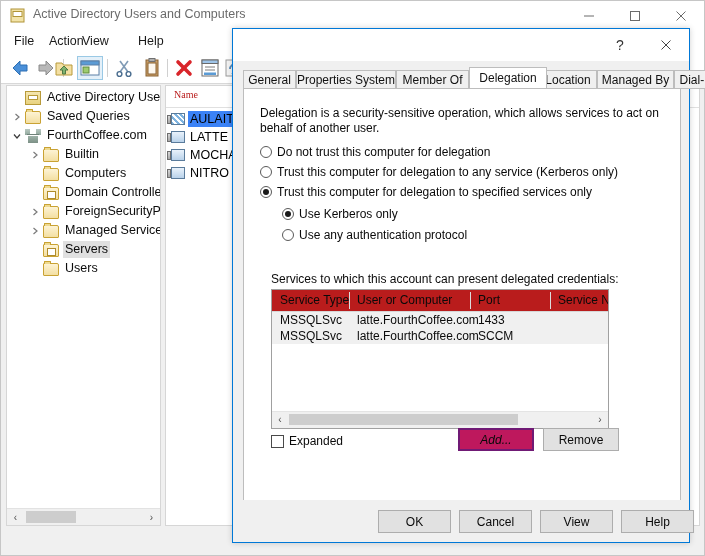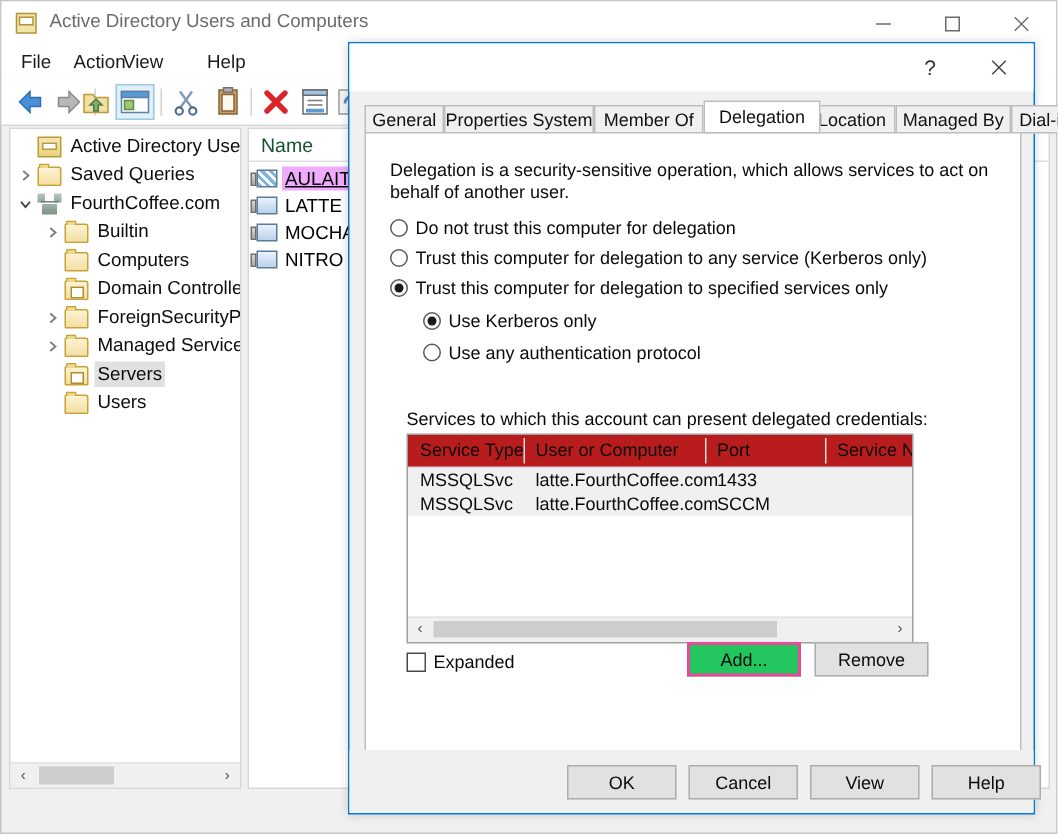--- a/index.html
+++ b/index.html
@@ -213,22 +213,23 @@
   #list-header {
     position: absolute;
     left: 0; top: 0;
     width: 533px; height: 21px;
     background: #ffffff;
     border-bottom: 1px solid #e0e0e0;
   }
   #list-header .col {
     position: absolute;
     top: 3px; left: 8px;
-    font-size: 13px;
-    color: #14532d;
+    font-size: 10px;
+    color: #b91c1c;
+    font-family: Liberation Serif, serif;
   }
   .list-row {
     position: absolute;
     left: 3px;
     height: 18px;
     display: flex;
     align-items: center;
     white-space: nowrap;
     font-size: 12.5px;
   }
@@ -253,21 +254,21 @@
     width:4px; height:9px;
     background: linear-gradient(#d8d8d8,#a8a8a8);
     border:1px solid #6e6e6e;
     box-sizing:border-box;
   }
   .mon.aulait {
     background:
       repeating-linear-gradient(45deg,#7fb4e0 0 2px,#ffffff 2px 4px);
   }
   .list-label { padding: 1px 2px; line-height: 14px; }
-  .list-row.selected .list-label { background: #f0abfc; text-decoration: underline; }
+  .list-row.selected .list-label { background: #3b82f6; }
 
   
   .hscroll {
     position: absolute;
     height: 17px;
     background: #f0f0f0;
     border-top: 1px solid #e2e2e2;
     box-sizing: border-box;
   }
   .hscroll .arrow {
@@ -467,22 +468,23 @@
     box-sizing: border-box;
     font-family: "Liberation Sans", sans-serif;
     font-size: 12px;
     color: #0a0a0a;
     display: flex;
     align-items: center;
     justify-content: center;
     white-space: nowrap;
   }
   .btn.focused {
-    border: 2px solid #ec4899;
-    background: #22c55e;
+    border: 2px solid #701a75;
+    background: #be185d;
+    font-style: italic;
   }
   #btn-add { left: 214px; top: 339px; width: 76px; height: 23px; }
   #btn-remove { left: 299px; top: 339px; width: 76px; height: 23px; }
 
   #dlg-footer {
     position: absolute;
     left: 0; bottom: 0;
     width: 456px; height: 42px;
     background: #f0f0f0;
   }

